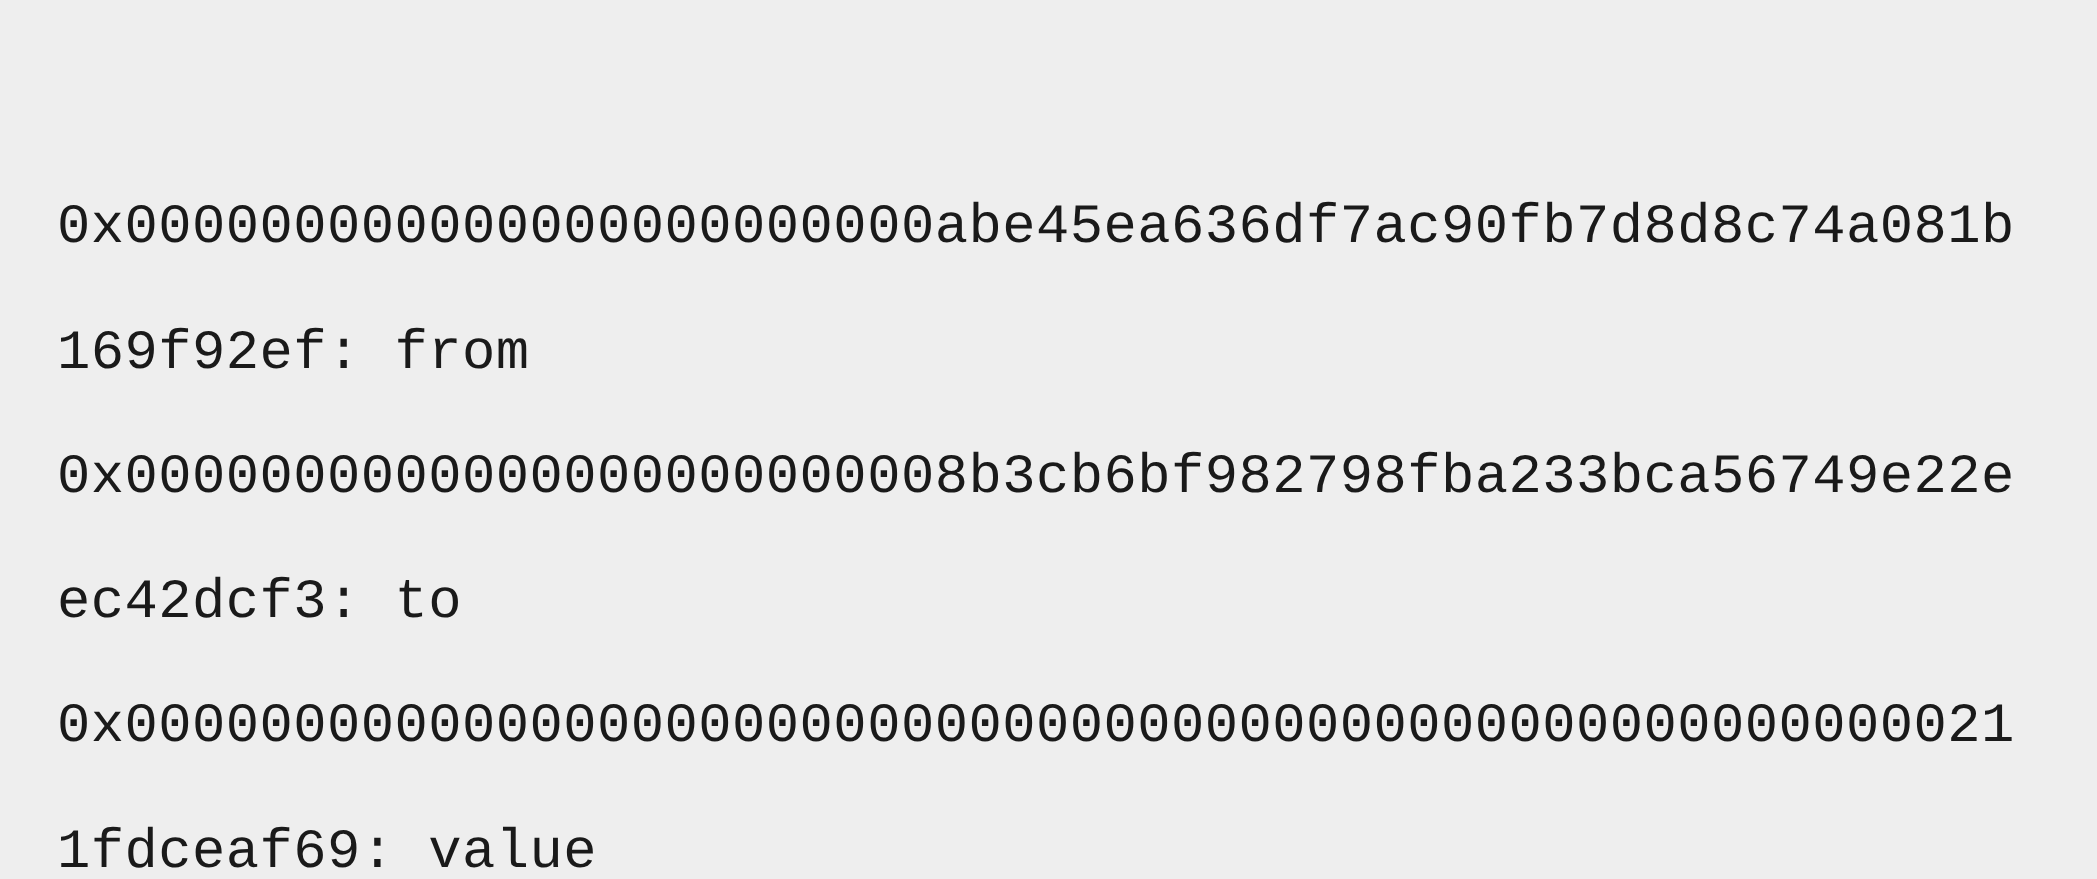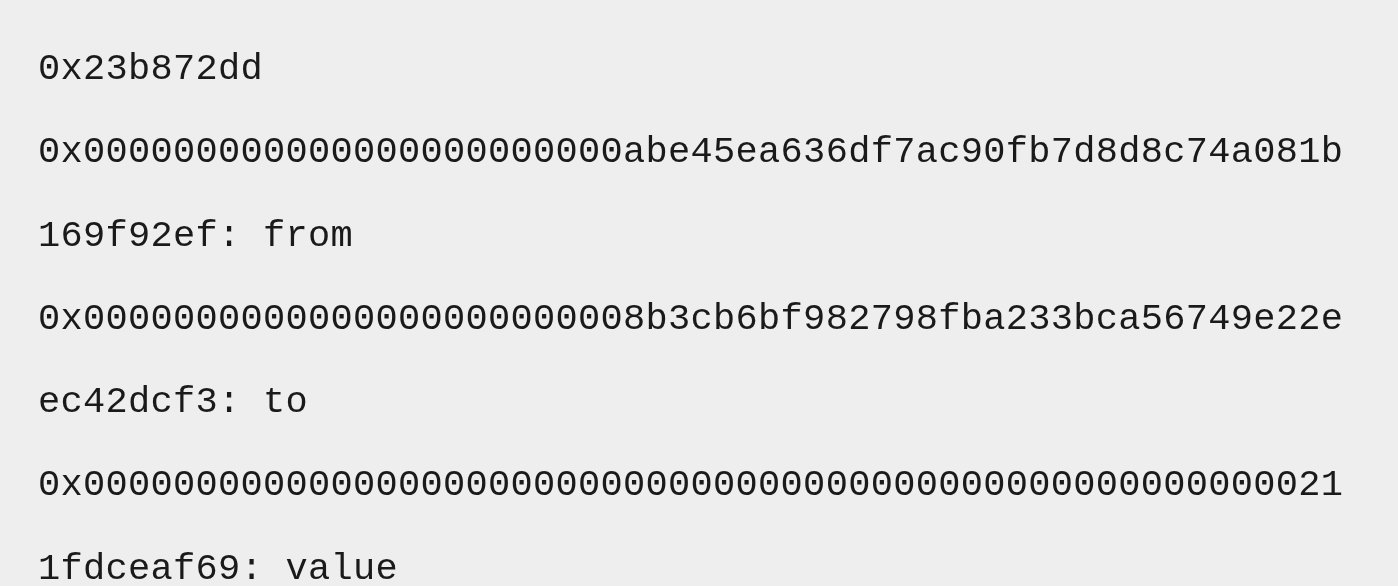--- a/index.html
+++ b/index.html
@@ -25,17 +25,17 @@
       word-wrap: break-word;
     }
     .line {
       display: inline;
     }
   </style>
 </head>
 <body>
 
 <div class="code-block">
-  <span class="line">0x23b872dd</span><br>
+  <br>
   <span class="line">0x000000000000000000000000abe45ea636df7ac90fb7d8d8c74a081b169f92ef</span><span class="line">: from</span><br>
   <span class="line">0x0000000000000000000000008b3cb6bf982798fba233bca56749e22eec42dcf3</span><span class="line">: to</span><br>
   <span class="line">0x000000000000000000000000000000000000000000000000000000211fdceaf69</span><span class="line">: value</span>
 </div>
 
 </body></html>

